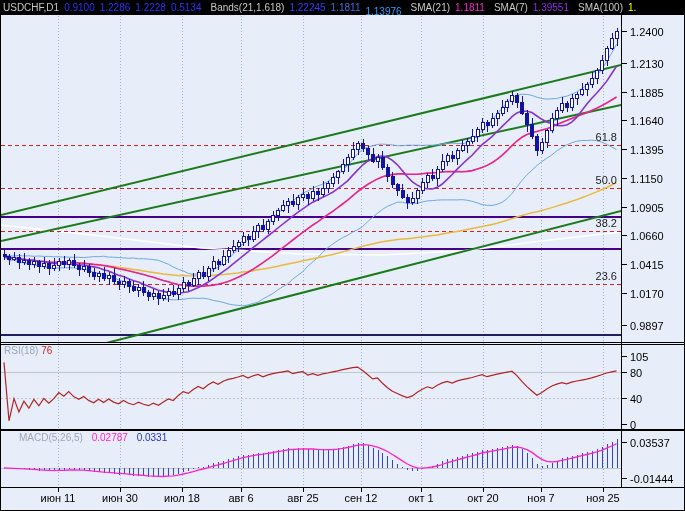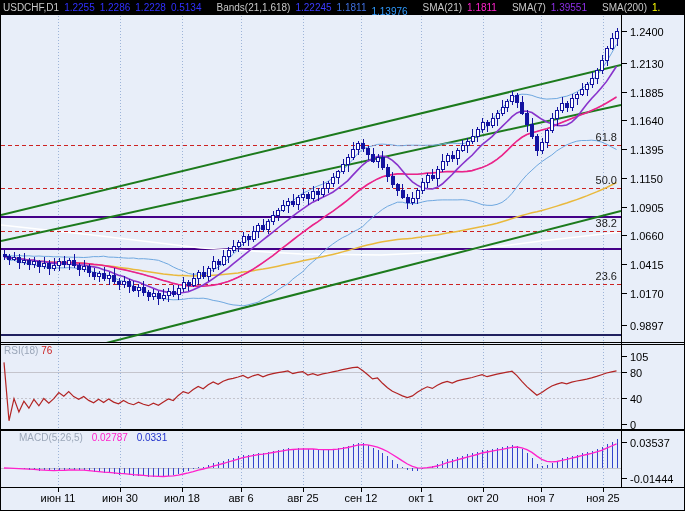--- a/index.html
+++ b/index.html
@@ -6,51 +6,51 @@
   .app{position:relative;width:685px;height:511px;overflow:hidden;border:1px solid #000;box-sizing:border-box;
        background-color:#ccdaf2;
        background-image:radial-gradient(rgba(255,255,255,0.55) 0.8px, rgba(0,0,0,0) 0.8px);
        background-size:2px 2px;}
   .hdr{position:absolute;left:0;top:0;width:685px;height:14px;background:#000;z-index:5;
        display:flex;align-items:center;gap:5px;white-space:nowrap;overflow:hidden;
        font-size:10px;line-height:14px;padding-left:2px;box-sizing:border-box;text-decoration:underline;}
   .hdr span{flex:0 0 auto;}
   .sym{color:#c8c8c8;}
   .q{color:#3030ff;}
-  .lbl{color:#c8c8c8;margin-left:10px;}
+  .lbl{color:#c8c8c8;margin-left:4px;}
   .bv1{color:#3b3bff;} .bv2{color:#3f6fe0;} .bv3{color:#2f9bff;margin-top:8px;}
   .v21{color:#ff22cc;} .v9{color:#8e2fe8;} .v100{color:#ffff00;}
   #chart-svg{position:absolute;left:0;top:0;z-index:1;}
   #chart-svg text{font-family:"Liberation Sans",sans-serif;}
   .plabel{position:absolute;z-index:4;font-size:10px;white-space:nowrap;}
   .plabel .pl-name{color:#9aa6b8;}
   .rsi-val{color:#cc2222;}
   .macd-val1{color:#ff22cc;margin-left:6px;}
   .macd-val2{color:#2233cc;margin-left:6px;}
   .axis-hit{position:absolute;z-index:3;background:transparent;}
 </style>
 </head>
 <body>
 
 <div class="app">
   <div class="hdr">
     <span class="sym">USDCHF,D1</span>
-    <span class="q">1.2255</span>
+    <span class="q">0.9100</span>
     <span class="q">1.2286</span>
     <span class="q">1.2228</span>
     <span class="q">0.5134</span>
     <span class="lbl">Bands(21,1.618)</span>
     <span class="bv1">1.22245</span>
     <span class="bv2">1.1811</span>
     <span class="bv3">1.13976</span>
     <span class="lbl">SMA(21)</span>
     <span class="v21">1.1811</span>
     <span class="lbl">SMA(7)</span>
     <span class="v9">1.39551</span>
-    <span class="lbl">SMA(200)</span>
+    <span class="lbl">SMA(100)</span>
     <span class="v100">1.</span>
   </div>
 
   <svg id="chart-svg" width="685" height="511">
       <line x1="57.5" y1="15" x2="57.5" y2="486" stroke="#9db4d8" stroke-width="1" shape-rendering="crispEdges" stroke-dasharray="1 2"></line>
       <line x1="119.5" y1="15" x2="119.5" y2="486" stroke="#9db4d8" stroke-width="1" shape-rendering="crispEdges" stroke-dasharray="1 2"></line>
       <line x1="181.5" y1="15" x2="181.5" y2="486" stroke="#9db4d8" stroke-width="1" shape-rendering="crispEdges" stroke-dasharray="1 2"></line>
       <line x1="240.5" y1="15" x2="240.5" y2="486" stroke="#9db4d8" stroke-width="1" shape-rendering="crispEdges" stroke-dasharray="1 2"></line>
       <line x1="302.5" y1="15" x2="302.5" y2="486" stroke="#9db4d8" stroke-width="1" shape-rendering="crispEdges" stroke-dasharray="1 2"></line>
       <line x1="360.5" y1="15" x2="360.5" y2="486" stroke="#9db4d8" stroke-width="1" shape-rendering="crispEdges" stroke-dasharray="1 2"></line>

